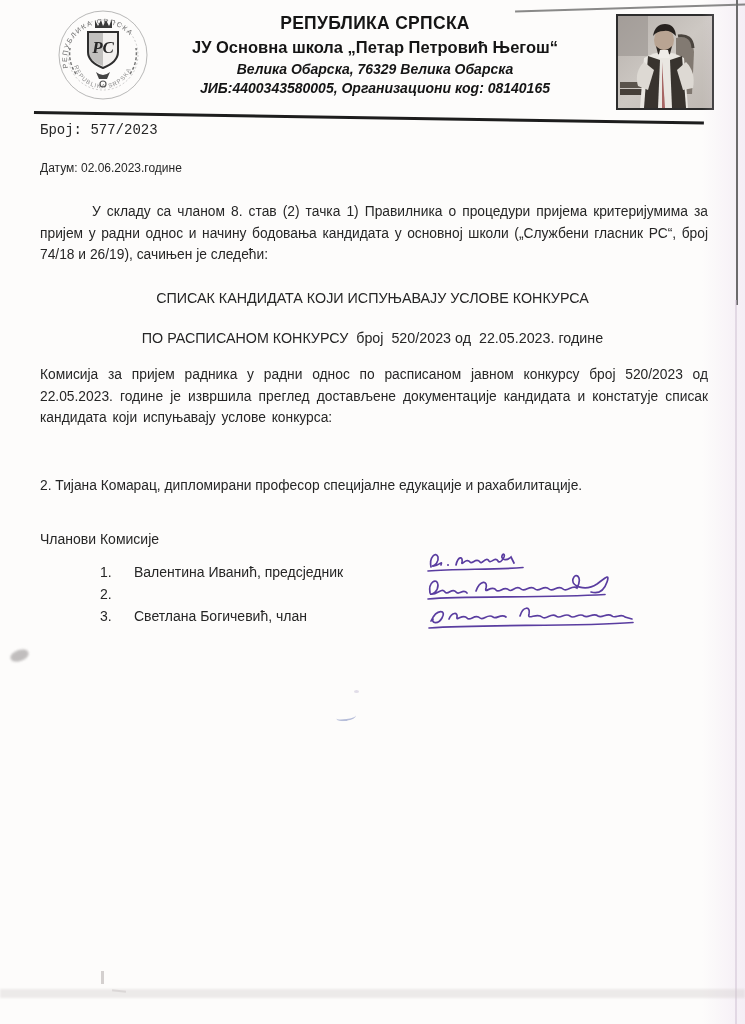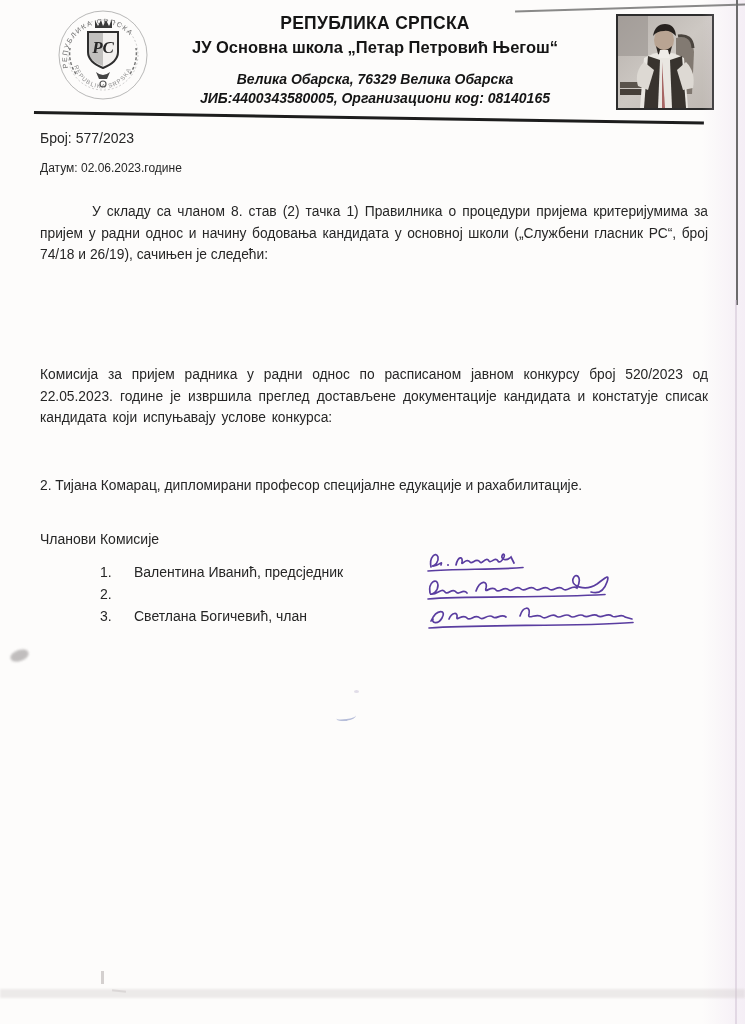--- a/index.html
+++ b/index.html
@@ -5,27 +5,27 @@
   html,body{margin:0;padding:0;background:#e9e7e5;}
   .scan{
     position:relative;width:745px;height:1024px;margin:0 auto;
     background:#fdfcfb;overflow:hidden;
     font-family:"Liberation Sans",sans-serif;color:#262626;
   }
   
   .seal{position:absolute;left:52px;top:6px;width:102px;height:102px;}
   .hdr{position:absolute;left:140px;top:13px;width:470px;text-align:center;color:#151515;}
   .hdr .republic{font-size:17.5px;font-weight:bold;letter-spacing:.3px;margin-bottom:4px;}
-  .hdr .school{font-size:16.5px;font-weight:bold;margin-bottom:13px;}
+  .hdr .school{font-size:16.5px;font-weight:bold;margin-bottom:3px;}
   .hdr .line{font-size:14px;font-weight:bold;font-style:italic;line-height:19px;}
   .hdr .email{text-decoration:underline;}
   .portrait{position:absolute;left:616px;top:14px;width:94px;height:92px;border:2px solid #2c2c2c;background:#c9c4c0;}
   .rule{position:absolute;left:34px;top:111px;width:670px;height:3px;background:#1d1d1d;transform:rotate(0.9deg);transform-origin:0 0;}
   
-  .meta-number{position:absolute;left:40px;top:130px;font-size:14px;}
+  .meta-number{position:absolute;left:40px;top:122px;font-size:14px;font-family:Liberation Mono, monospace;}
   .meta-date{position:absolute;left:40px;top:161px;font-size:12px;}
   .para{position:absolute;font-size:13.8px;line-height:21.5px;text-align:justify;}
   .intro{left:40px;top:201px;width:668px;text-indent:52px;}
   .doc-title{position:absolute;left:0;top:288px;width:745px;text-align:center;font-size:14.3px;line-height:20px;white-space:pre-wrap;}
   .commission-report{left:40px;top:364px;width:668px;word-spacing:2px;}
   .position{left:40px;top:429px;width:612px;text-align:left;}
   .candidate{position:absolute;left:40px;top:478px;font-size:13.8px;}
   .members-heading{position:absolute;left:40px;top:531px;font-size:14px;}
   .members{position:absolute;left:100px;top:561px;font-size:14px;line-height:22px;}
   .member-row{display:flex;}
@@ -116,20 +116,22 @@
     <path d="M42,34 h8 l2,8 h-12 z" fill="#efece8"></path>
   </svg>
 
   <div class="rule"></div>
 
   <div class="meta-number">Број: 577/2023</div>
   <div class="meta-date">Датум: 02.06.2023.године</div>
 
   <div class="para intro">У складу са чланом 8. став (2) тачка 1) Правилника о процедури пријема критеријумима за пријем у радни однос и начину бодовања кандидата у основној школи („Службени гласник РС“, број 74/18 и 26/19), сачињен је следећи:</div>
 
+  <div class="doc-title"><span>СПИСАК КАНДИДАТА КОЈИ ИСПУЊАВАЈУ УСЛОВЕ КОНКУРСА</span><br>
+<span>ПО РАСПИСАНОМ КОНКУРСУ  број  520/2023 од  22.05.2023. године</span></div>
 
   <div class="para commission-report">Комисија за пријем радника у радни однос по расписаном јавном конкурсу број  520/2023 од  22.05.2023. године је извршила преглед  достављене документације  кандидата и констатује списак кандидата који испуњавају услове конкурса:</div>
 
 
   <div class="candidate">2. Тијана Комарац, дипломирани професор специјалне едукације и рахабилитације.</div>
 
   <div class="members-heading">Чланови Комисије</div>
 
   <div class="members">
     <div class="member-row">

